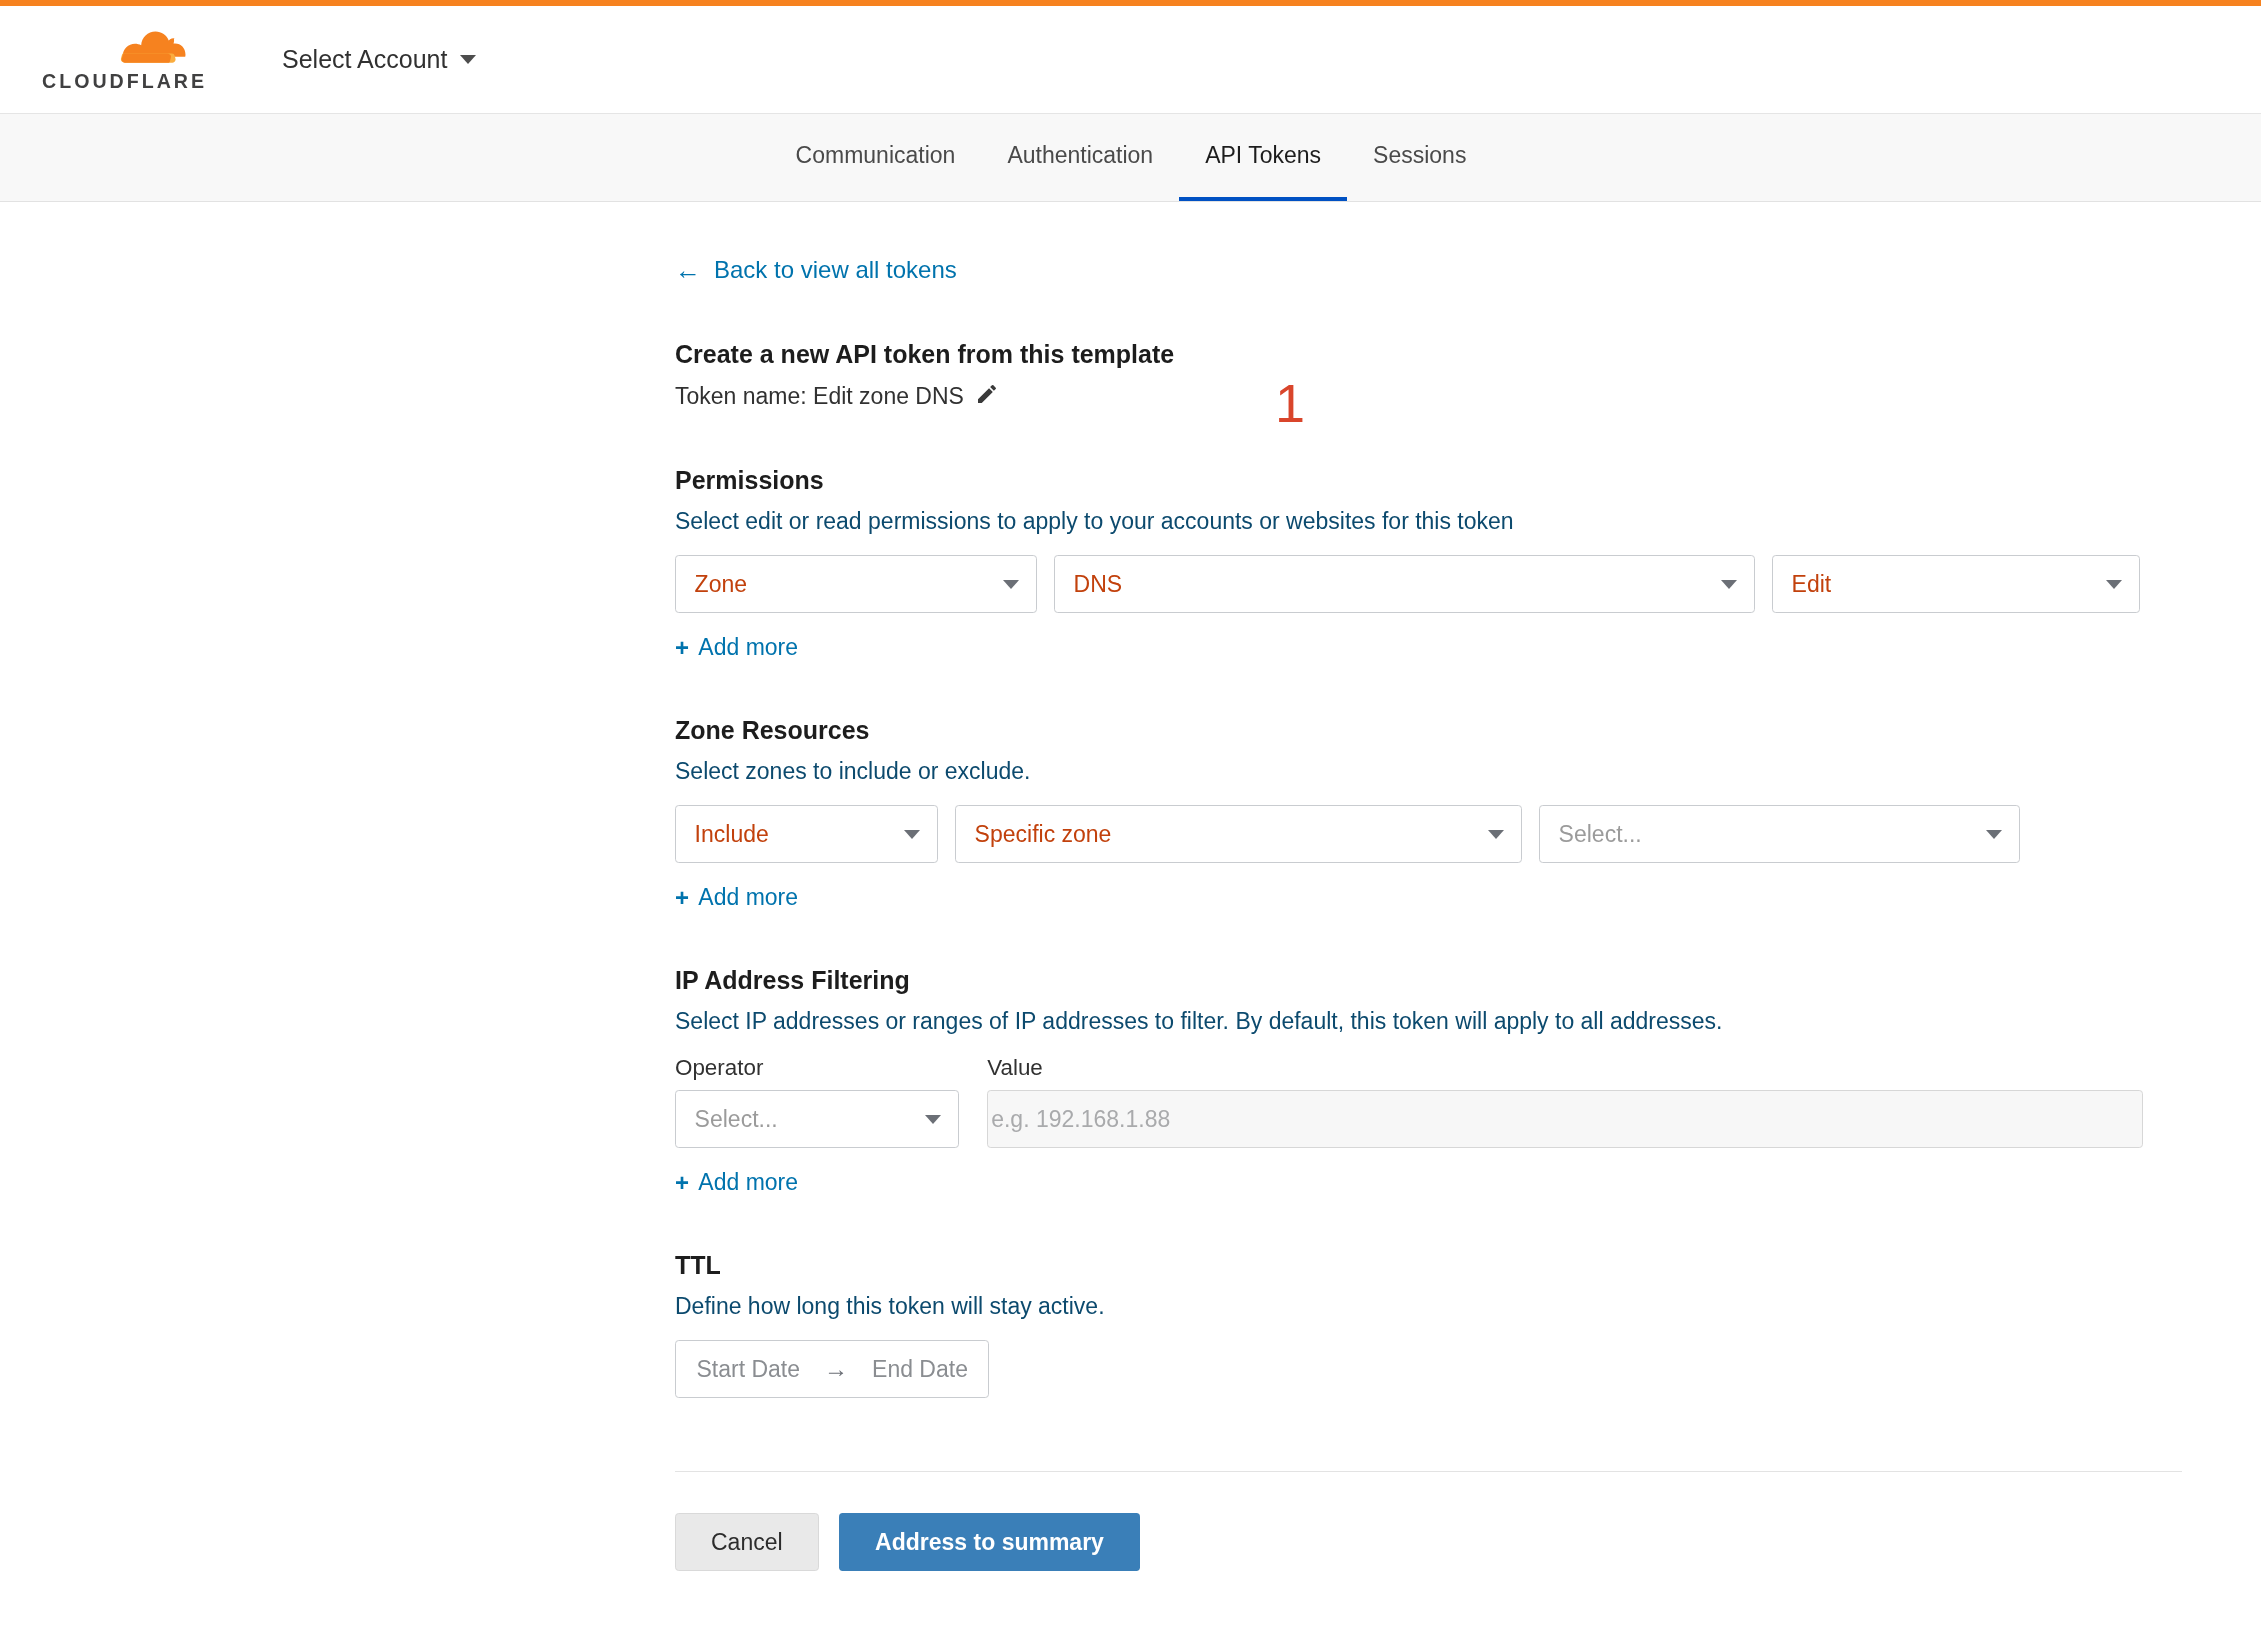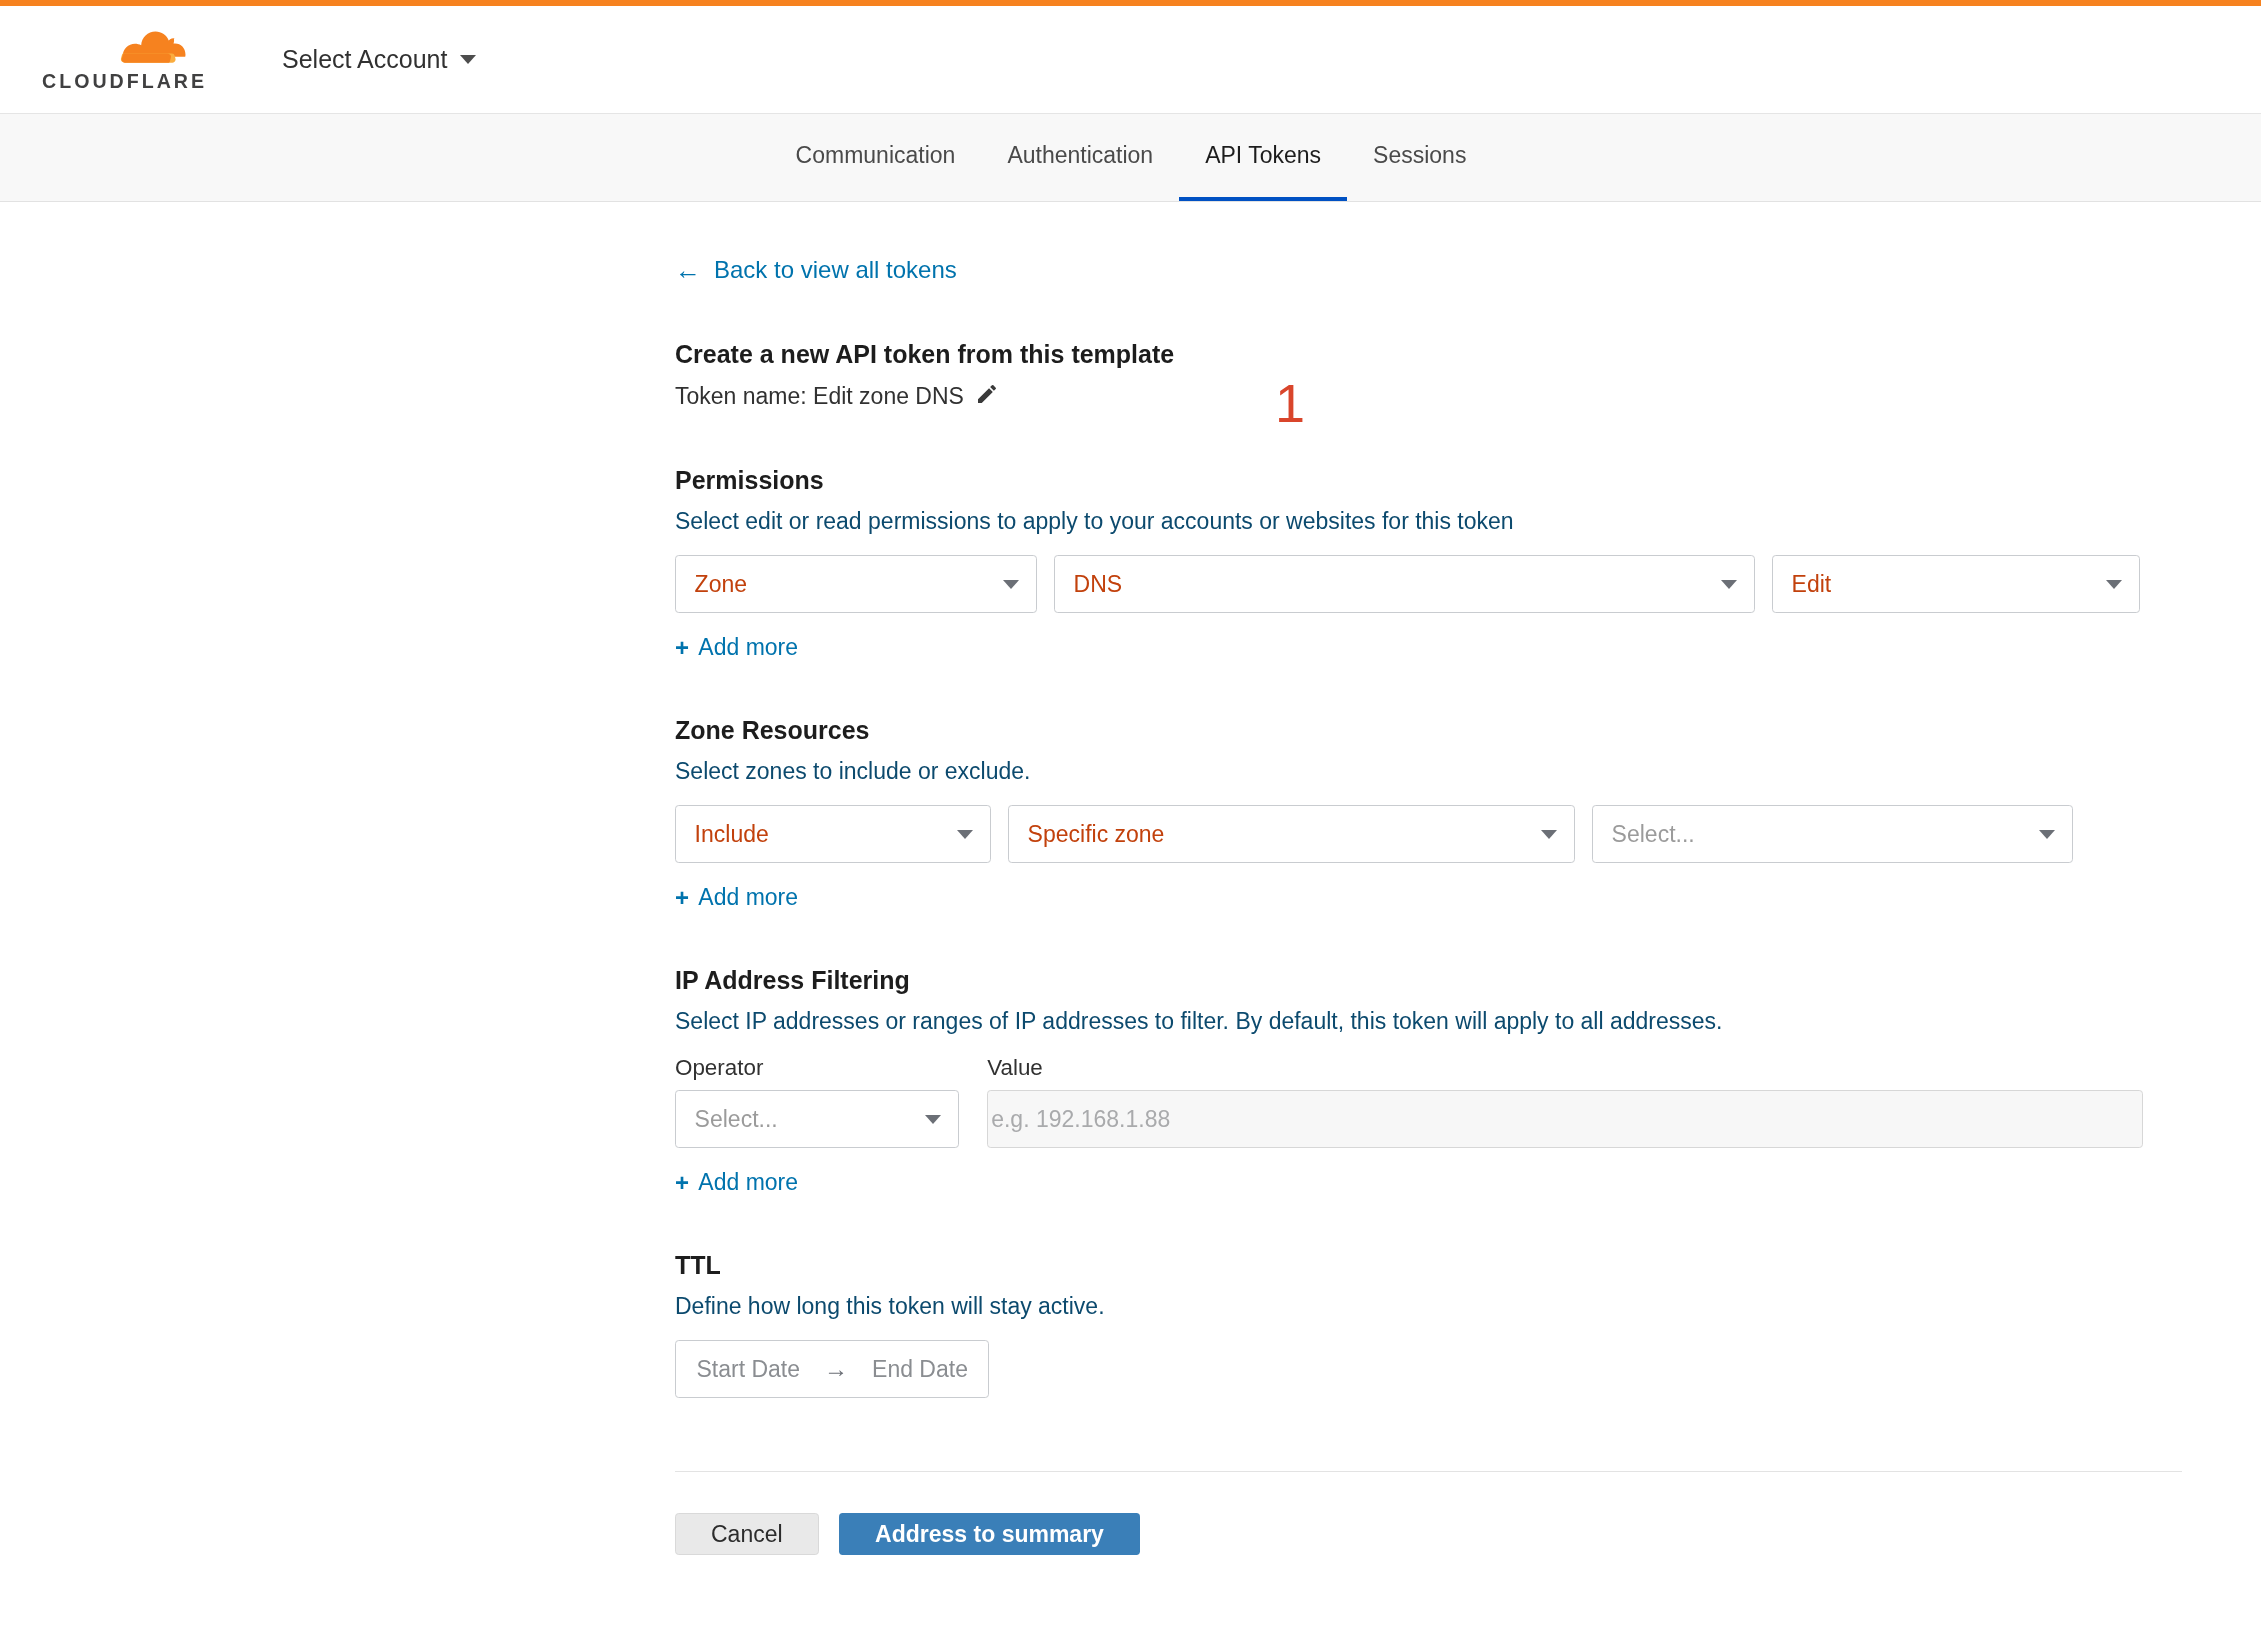--- a/index.html
+++ b/index.html
@@ -212,21 +212,21 @@
     border-top: 0.9px solid #e3e3e3;
   }
 
   .footer-buttons {
     margin-top: 41px;
     display: flex;
     gap: 20.5px;
     padding-bottom: 47px;
   }
   .btn {
-    height: 42px;
+    height: 58px;
     border-radius: 3.7px;
     font-size: 23px;
     display: inline-flex;
     align-items: center;
     justify-content: center;
     cursor: pointer;
     border: 0.9px solid transparent;
   }
   .btn-cancel {
     background: #e9e9e9;
@@ -340,21 +340,21 @@
         <span>Add more</span>
       </div>
     </div>
 
     
     <div class="block" style="position:relative;">
       <div class="step-num" style="top:78px;">3</div>
       <h2 class="section-title">Zone Resources</h2>
       <p class="section-desc">Select zones to include or exclude.</p>
       <div class="row">
-        <div class="select" style="width:316px;">
+        <div class="select" style="width:263px;">
           <span>Include</span>
           <span class="arrow"></span>
         </div>
         <div class="select" style="width:567px;">
           <span>Specific zone</span>
           <span class="arrow"></span>
         </div>
         <div class="select placeholder-text" style="width:481px;">
           <span>Select...</span>
           <span class="arrow"></span>

